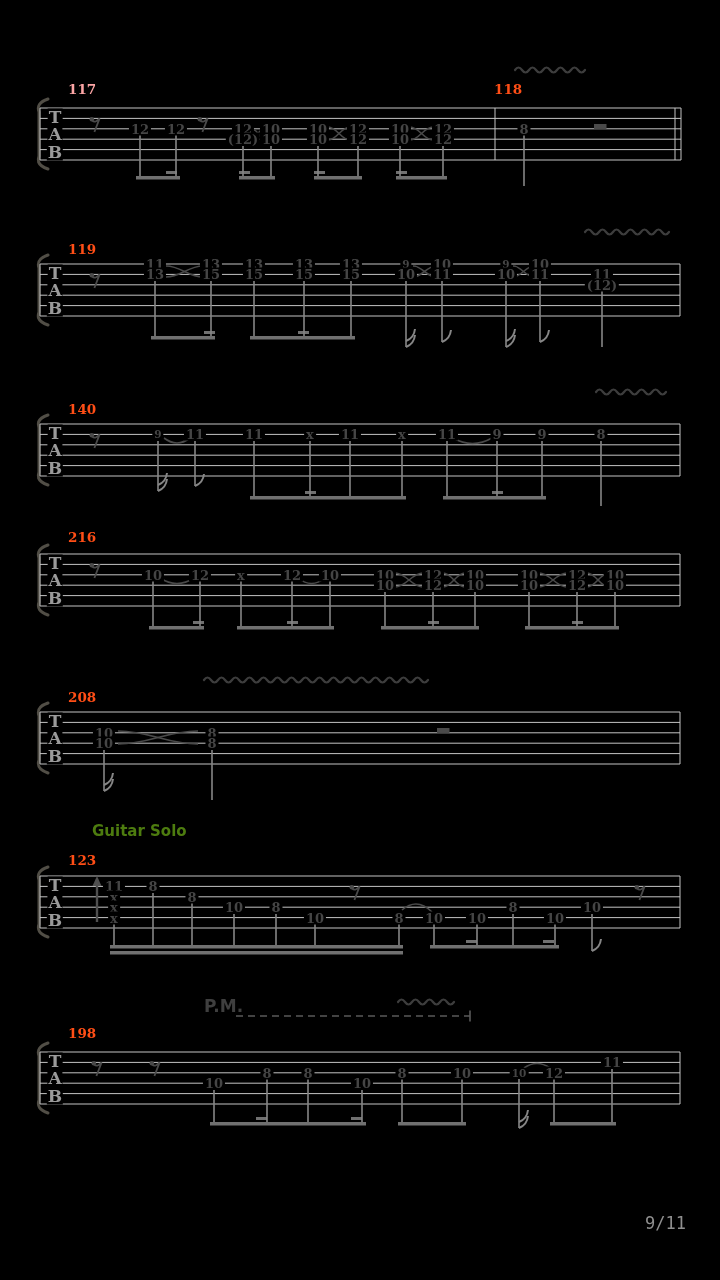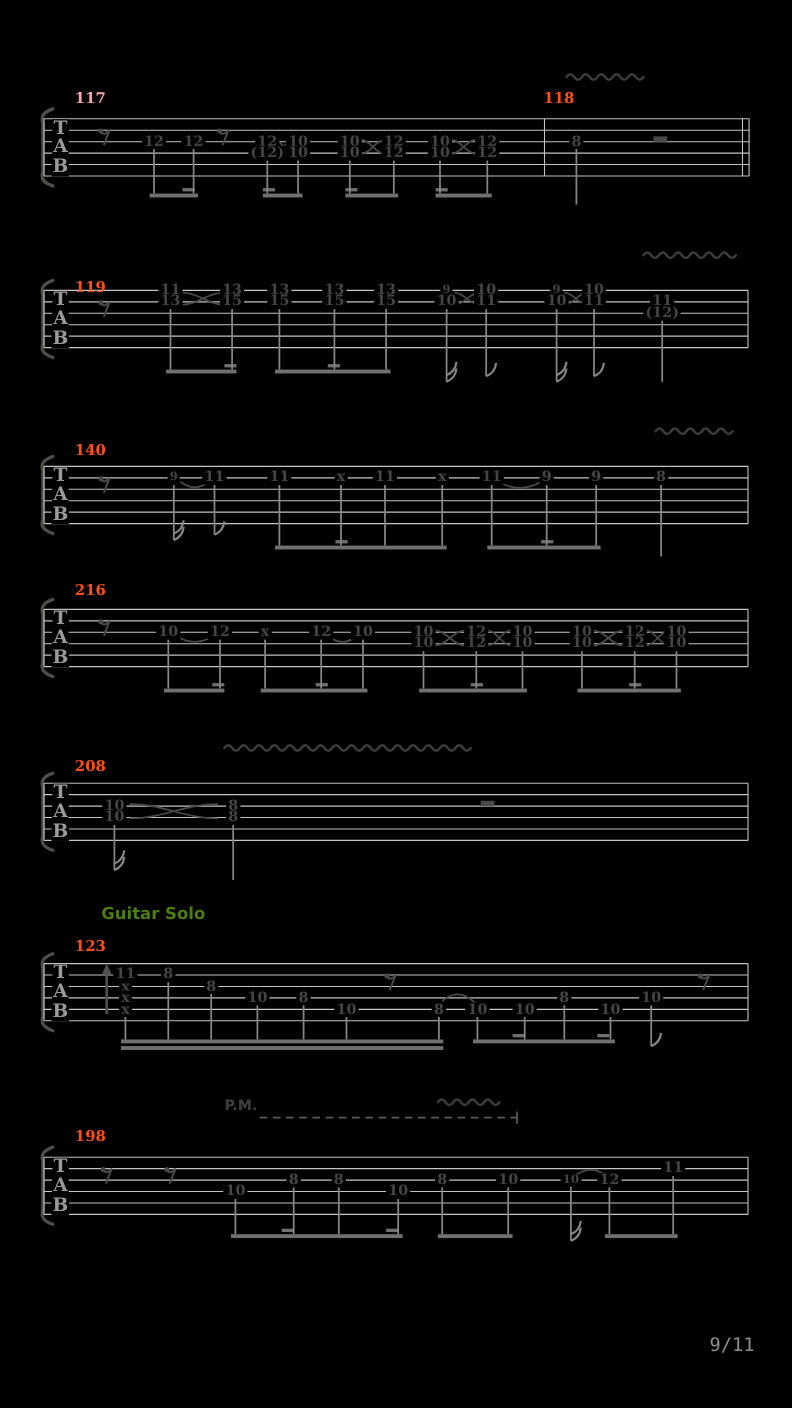--- a/index.html
+++ b/index.html
@@ -8,21 +8,21 @@
   #score-svg{position:absolute;left:0;top:0;}
   .t{position:absolute;transform:translate(-50%,-50%);background:#000;padding:0 2px;
      font:700 13px "DejaVu Serif",serif;white-space:nowrap;line-height:1;}
   .t.small{font-size:10.5px;}
   .mnum{position:absolute;transform:translate(0,-50%);font:700 13.5px "DejaVu Serif",serif;
         white-space:nowrap;line-height:1;}
   .clef{position:absolute;transform:translate(-50%,-50%);background:#000;padding:0 1px;
         font:700 17px "DejaVu Serif",serif;line-height:1;}
   .lab{position:absolute;transform:translate(0,-50%);font:700 15px "DejaVu Sans",sans-serif;
        white-space:nowrap;line-height:1;}
-  .lab.pm{font-size:13px;}
+  .lab.pm{font-size:17px;}
   .pageind{position:absolute;font:400 17px "DejaVu Sans Mono",monospace;line-height:1;}
 </style>
 </head>
 <body>
 
 <div id="stage">
   <svg id="score-svg" width="720" height="1280" viewBox="0 0 720 1280">
       <path d="M 48,99 C 36,103 38,109 39,112 L 39,156 C 38,159 36,165 48,169" stroke="#514e46" stroke-width="3" fill="none" stroke-linecap="round"></path>
       <line x1="40" y1="108" x2="681" y2="108" stroke="#c4c4c4" stroke-width="1"></line>
       <line x1="40" y1="118.4" x2="681" y2="118.4" stroke="#c4c4c4" stroke-width="1"></line>
@@ -276,21 +276,21 @@
     <div class="t" style="left: 358px; top: 128.8px; color: rgb(69, 69, 69);">12</div>
     <div class="t" style="left: 358px; top: 139.2px; color: rgb(69, 69, 69);">12</div>
     <div class="t" style="left: 400px; top: 128.8px; color: rgb(69, 69, 69);">10</div>
     <div class="t" style="left: 400px; top: 139.2px; color: rgb(69, 69, 69);">10</div>
     <div class="t" style="left: 443px; top: 128.8px; color: rgb(69, 69, 69);">12</div>
     <div class="t" style="left: 443px; top: 139.2px; color: rgb(69, 69, 69);">12</div>
     <div class="t" style="left: 524px; top: 128.8px; color: rgb(69, 69, 69);">8</div>
     <div class="clef" style="left: 55px; top: 273px; color: rgb(154, 154, 154);">T</div>
     <div class="clef" style="left: 55px; top: 290.3px; color: rgb(154, 154, 154);">A</div>
     <div class="clef" style="left: 55px; top: 307.6px; color: rgb(154, 154, 154);">B</div>
-    <div class="mnum" style="left: 68px; top: 262px; color: rgb(255, 78, 22);">119</div>
+    <div class="mnum" style="left: 68px; top: 250px; color: rgb(255, 78, 22);">119</div>
     <div class="t" style="left: 155px; top: 264px; color: rgb(69, 69, 69);">11</div>
     <div class="t" style="left: 155px; top: 274.4px; color: rgb(69, 69, 69);">13</div>
     <div class="t" style="left: 211px; top: 264px; color: rgb(69, 69, 69);">13</div>
     <div class="t" style="left: 211px; top: 274.4px; color: rgb(69, 69, 69);">15</div>
     <div class="t" style="left: 254px; top: 264px; color: rgb(69, 69, 69);">13</div>
     <div class="t" style="left: 254px; top: 274.4px; color: rgb(69, 69, 69);">15</div>
     <div class="t" style="left: 304px; top: 264px; color: rgb(69, 69, 69);">13</div>
     <div class="t" style="left: 304px; top: 274.4px; color: rgb(69, 69, 69);">15</div>
     <div class="t" style="left: 351px; top: 264px; color: rgb(69, 69, 69);">13</div>
     <div class="t" style="left: 351px; top: 274.4px; color: rgb(69, 69, 69);">15</div>

